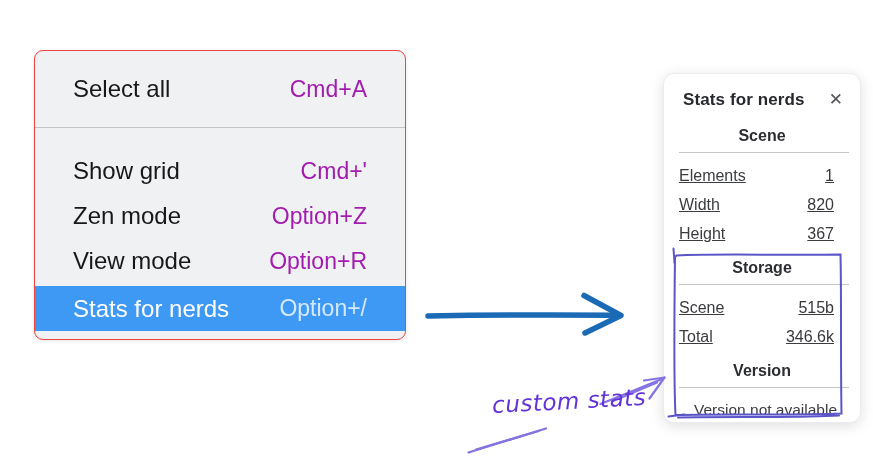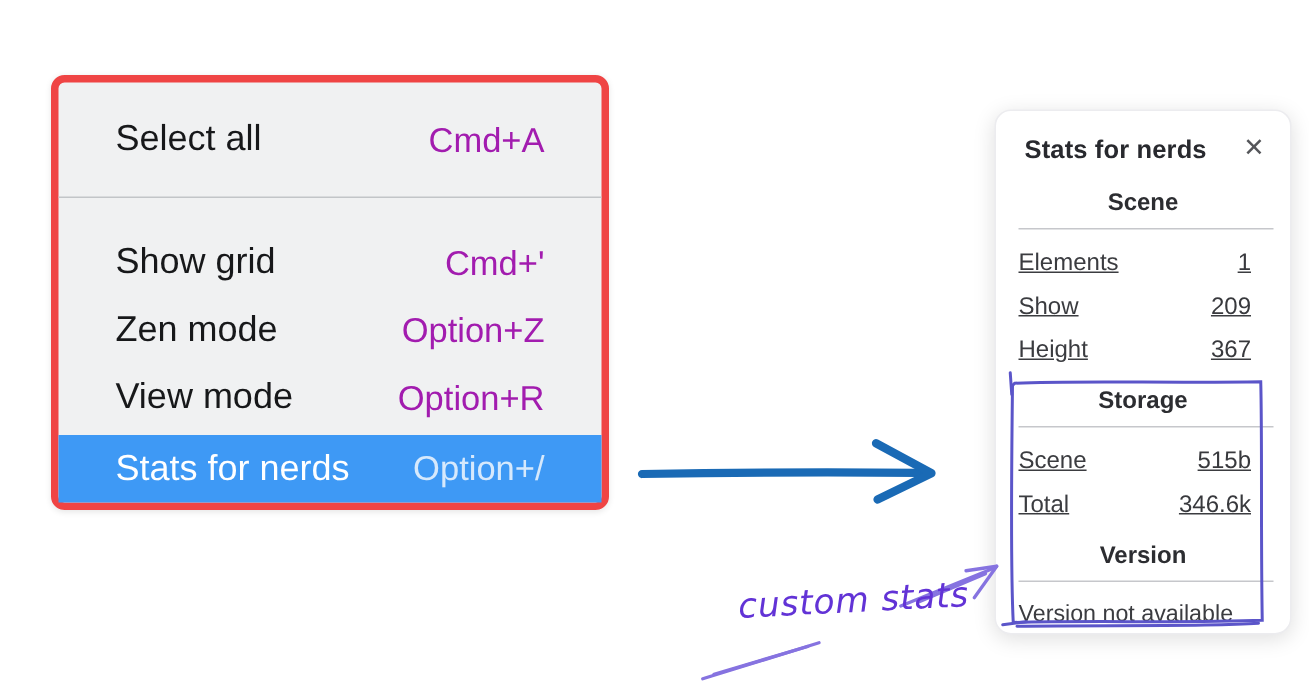--- a/index.html
+++ b/index.html
@@ -2,21 +2,21 @@
 <html style="--menu-highlight: #3e99f5; --menu-highlight-text: #ffffff; --menu-highlight-shortcut: #d6e9fc; --blue-arrow: #1a6ab5; --purple-rect: #5b55c9; --purple-text: #6233d6; --purple-arrow: #8673e0;"><head>
 <meta charset="utf-8">
 <style>
   * { box-sizing: border-box; margin: 0; padding: 0; }
   body { background:#fff; font-family:"Liberation Sans", sans-serif; }
   .canvas { position:relative; width:873px; height:461px; background:#ffffff; overflow:hidden; }
 
   
   .context-menu {
     position:absolute; left:34px; top:50px; width:372px; height:290px;
-    background:#f0f1f2; border:5px solid #ef4444; border-radius:9px;
+    background:#f0f1f2; border:1px solid #ef4444; border-radius:9px;
     box-shadow:0 1px 4px rgba(0,0,0,.10);
   }
   .menu-row {
     position:absolute; left:0; right:0;
     display:flex; justify-content:space-between; align-items:center;
     padding:0 38px; font-size:24px; color:#17181a; cursor:default;
   }
   .menu-row .shortcut { color:#a21caf; font-size:23px; }
   .row-0 { top:0; height:76px; }
   .menu-divider { position:absolute; top:76px; left:0; right:0; height:1px; background:#c2c5c8; }
@@ -37,21 +37,21 @@
   .panel-header { display:flex; justify-content:space-between; align-items:center; padding:15px 13px 6px 19px; }
   .panel-title { font-weight:bold; font-size:17px; color:#28292e; letter-spacing:.1px; }
   .close-btn {
     background:none; border:none; font-size:17px; color:#55565a; cursor:pointer;
     line-height:1; padding:2px 4px; font-family:"DejaVu Sans", sans-serif;
   }
   .section-heading { text-align:center; font-weight:bold; font-size:16px; color:#2c2d31; margin-top:11px; }
   .divider { height:1px; background:#c6c7cb; margin:7px 11px 8px 15px; }
   .stat-row { display:flex; justify-content:space-between; padding:0 26px 0 15px; line-height:29px; font-size:16px;text-decoration:underline; }
   .stat-row .stat-value { color:#38393d; }
-  .version-note { padding:5px 10px 0 15px; font-size:15.5px; color:#3b3c40; white-space:nowrap; }
+  .version-note { padding:5px 10px 0 30px; font-size:15.5px; color:#3b3c40; white-space:nowrap; }
 
   
   .overlay { position:absolute; left:0; top:0; width:873px; height:461px; pointer-events:none; }
   .blue-stroke   { stroke:var(--blue-arrow);   fill:none; stroke-width:5.5; stroke-linecap:round; stroke-linejoin:round; }
   .purple-rect-stroke  { stroke:var(--purple-rect);  fill:none; stroke-width:2;   stroke-linecap:round; }
   .purple-arrow-stroke { stroke:var(--purple-arrow); fill:none; stroke-width:2.2; stroke-linecap:round; }
   .handwriting {
     position:absolute; left:492px; top:388px;
     font-family:"DejaVu Sans", sans-serif; font-style:italic;
     font-size:23px; letter-spacing:.5px; color:var(--purple-text);
@@ -94,22 +94,22 @@
     </div>
 
     <div>
       <div class="section-heading">Scene</div>
       <div class="divider"></div>
       <div class="stat-row">
         <span class="stat-label">Elements</span>
         <span class="stat-value">1</span>
       </div>
       <div class="stat-row">
-        <span class="stat-label">Show</span>
-        <span class="stat-value">209</span>
+        <span class="stat-label">Width</span>
+        <span class="stat-value">820</span>
       </div>
       <div class="stat-row">
         <span class="stat-label">Height</span>
         <span class="stat-value">367</span>
       </div>
     </div>
 
     <div>
       <div class="section-heading">Storage</div>
       <div class="divider"></div>

